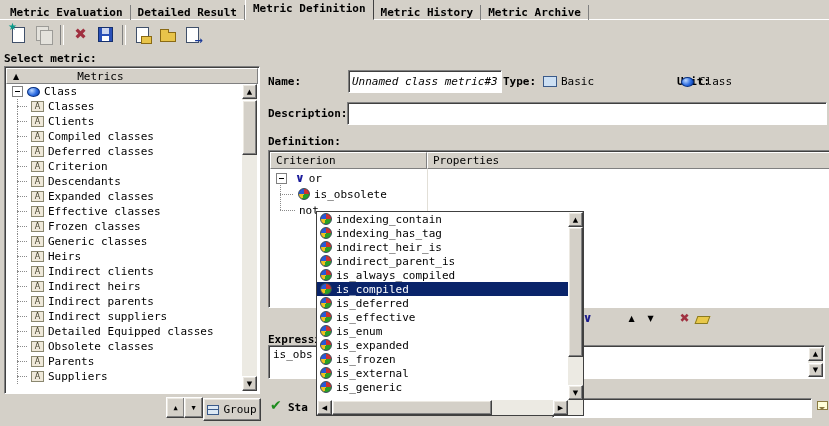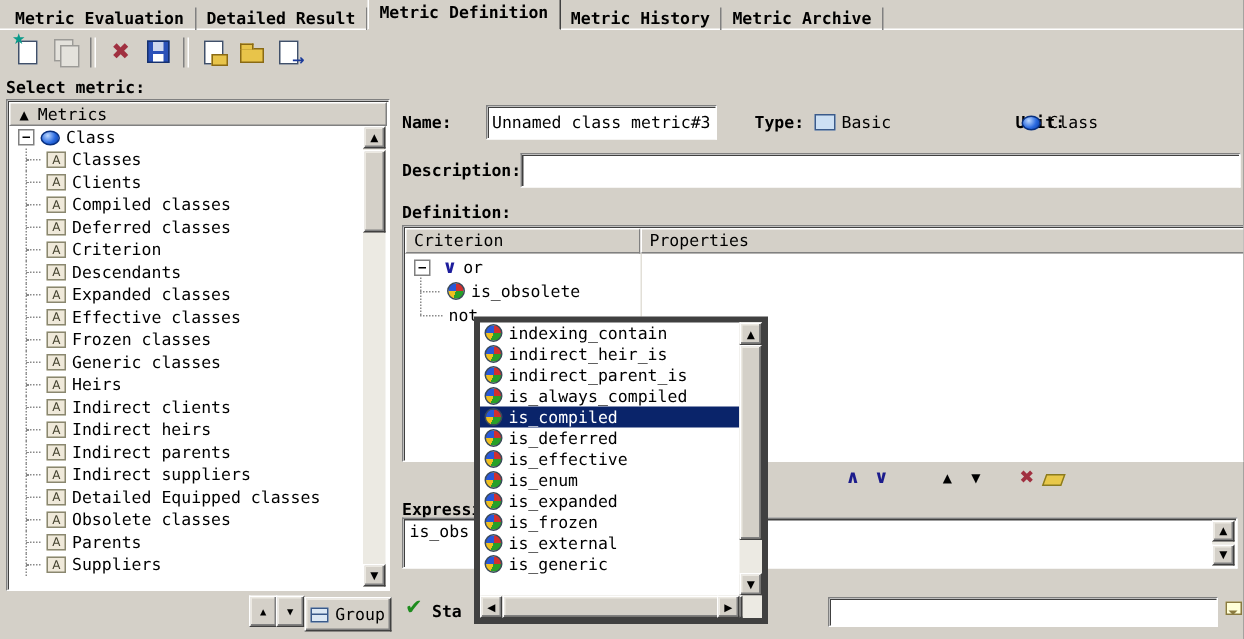--- a/index.html
+++ b/index.html
@@ -38,21 +38,21 @@
   .folder{width:16px;height:10px;background:#e8c44a;border:1px solid #8a6a14;position:relative;margin-top:5px;box-sizing:border-box;}
   .folder:before{content:"";position:absolute;left:-1px;top:-4px;width:7px;height:3px;background:#e8c44a;border:1px solid #8a6a14;border-bottom:none;}
   .mini-folder{position:absolute;right:-4px;bottom:-2px;width:9px;height:6px;background:#e8c44a;border:1px solid #8a6a14;}
   .arrow-out{position:absolute;right:-5px;bottom:-4px;color:#1a3a9a;font-family:"DejaVu Sans",sans-serif;font-weight:bold;font-size:10px;}
 
   
   #treePanel{left:4px;top:66px;width:254px;height:326px;position:absolute;}
   .tree-header{position:absolute;left:1px;top:1px;right:1px;height:16px;background:#d4d0c8;
                border:1px solid;border-color:#fff #808080 #808080 #fff;display:flex;align-items:center;box-sizing:border-box;}
   .sort-tri{font-family:"DejaVu Sans",sans-serif;font-size:8px;margin:0 6px;}
-  .tree-header .hdr-lbl{}
+  .tree-header .hdr-lbl{margin-left:52px;}
   .tree-body{position:absolute;left:2px;top:17px;right:17px;bottom:2px;background:#fff;overflow:hidden;}
   .tree-row{height:15px;display:flex;align-items:center;white-space:nowrap;}
   .tree-row.root{padding-left:5px;}
   .tree-row.child{padding-left:24px;position:relative;}
   .tree-row.child:before{content:"";position:absolute;left:10px;top:0;bottom:0;border-left:1px dotted #8a8a8a;}
   .tree-row.child:after{content:"";position:absolute;left:10px;top:7px;width:10px;border-top:1px dotted #8a8a8a;}
   .expand-box{width:9px;height:9px;background:#fff;border:1px solid #808080;position:relative;margin-right:4px;flex:none;box-sizing:content-box;}
   .expand-box:before{content:"";position:absolute;left:2px;top:4px;width:5px;height:1px;background:#000;}
   .class-icon{width:13px;height:10px;border-radius:50%;flex:none;margin-right:4px;
               background:radial-gradient(circle at 35% 30%,#bcd8ff,#2a6ae0 55%,#0a3aa0);border:1px solid #083080;box-sizing:border-box;}
@@ -92,21 +92,21 @@
   #exprBox{left:268px;top:345px;width:557px;height:34px;position:absolute;box-sizing:border-box;padding:2px 20px 2px 4px;}
   .mini-scroll{position:absolute;right:1px;top:1px;bottom:1px;width:15px;background:#eceae3;}
 
   
   .check{color:#1e8c1e;font-weight:bold;font-family:"DejaVu Sans",sans-serif;font-size:14px;}
   #bottomInput{left:552px;top:398px;width:260px;height:20px;box-sizing:border-box;}
   .bubble{position:absolute;left:817px;top:401px;width:11px;height:9px;background:#ffffd8;border:1px solid #8a7a40;box-sizing:border-box;}
   .bubble:after{content:"";position:absolute;left:1px;bottom:-4px;border:3px solid transparent;border-top-color:#8a7a40;}
 
   
-  #dropdown{left:316px;top:211px;width:196px;height:205px;position:absolute;background:#fff;border:4px solid #404040;z-index:50;box-sizing:border-box;}
+  #dropdown{left:316px;top:211px;width:268px;height:205px;position:absolute;background:#fff;border:1px solid #404040;z-index:50;box-sizing:border-box;}
   #ddList{position:absolute;left:0;top:0;right:15px;bottom:15px;overflow:hidden;}
   .dd-item{height:14px;display:flex;align-items:center;padding-left:3px;gap:4px;white-space:nowrap;}
   .dd-item.selected{background:#0a246a;color:#fff;}
   .dd-vscroll{position:absolute;right:0;top:0;width:15px;bottom:15px;background:#eceae3;}
   .dd-hscroll{position:absolute;left:0;right:0;bottom:0;height:15px;background:#eceae3;}
 </style>
 </head>
 <body>
 
 <div class="win">
@@ -256,21 +256,21 @@
     </div>
   <div id="treeDownBtn" class="raised">
       <span>▼</span>
     </div>
   <div id="groupBtn" class="raised">
     <span class="group-icon"></span>
     <span>Group</span>
   </div>
 
   <div class="lbl" style="left:268px;top:75px;">Name:</div>
-  <input class="field" style="left: 324px; top: 70px; width: 146px; height: 19px;" value="Unnamed class metric#3">
+  <input class="field" style="left: 348px; top: 70px; width: 146px; height: 19px; font-style: italic;" value="Unnamed class metric#3">
   <div class="lbl" style="left:503px;top:75px;">Type:</div>
   <div class="abs" style="left:543px;top:76px;width:14px;height:11px;background:#cde0f4;border:1px solid #3a5a8a;box-sizing:border-box;"></div>
   <div class="txt" style="left:561px;top:75px;">Basic</div>
   <div class="lbl" style="left:640px;top:75px;margin-left:37px;">Unit:</div>
   <div class="abs class-icon" style="left:681px;top:77px;margin:0;"></div>
   <div class="txt" style="left:699px;top:75px;">Class</div>
 
   <div class="lbl" style="left:268px;top:107px;">Description:</div>
   <input class="field" style="left: 347px; top: 102px; width: 472px; height: 19px;" value="">
 
@@ -330,20 +330,24 @@
   <div class="bubble"></div>
 
   <div id="dropdown">
     <div id="ddList">
         <div class="dd-item">
           <span class="pie-icon"></span>
           <span>indexing_contain</span>
         </div>
         <div class="dd-item">
           <span class="pie-icon"></span>
+          <span>indexing_has_tag</span>
+        </div>
+        <div class="dd-item">
+          <span class="pie-icon"></span>
           <span>indirect_heir_is</span>
         </div>
         <div class="dd-item">
           <span class="pie-icon"></span>
           <span>indirect_parent_is</span>
         </div>
         <div class="dd-item">
           <span class="pie-icon"></span>
           <span>is_always_compiled</span>
         </div>

